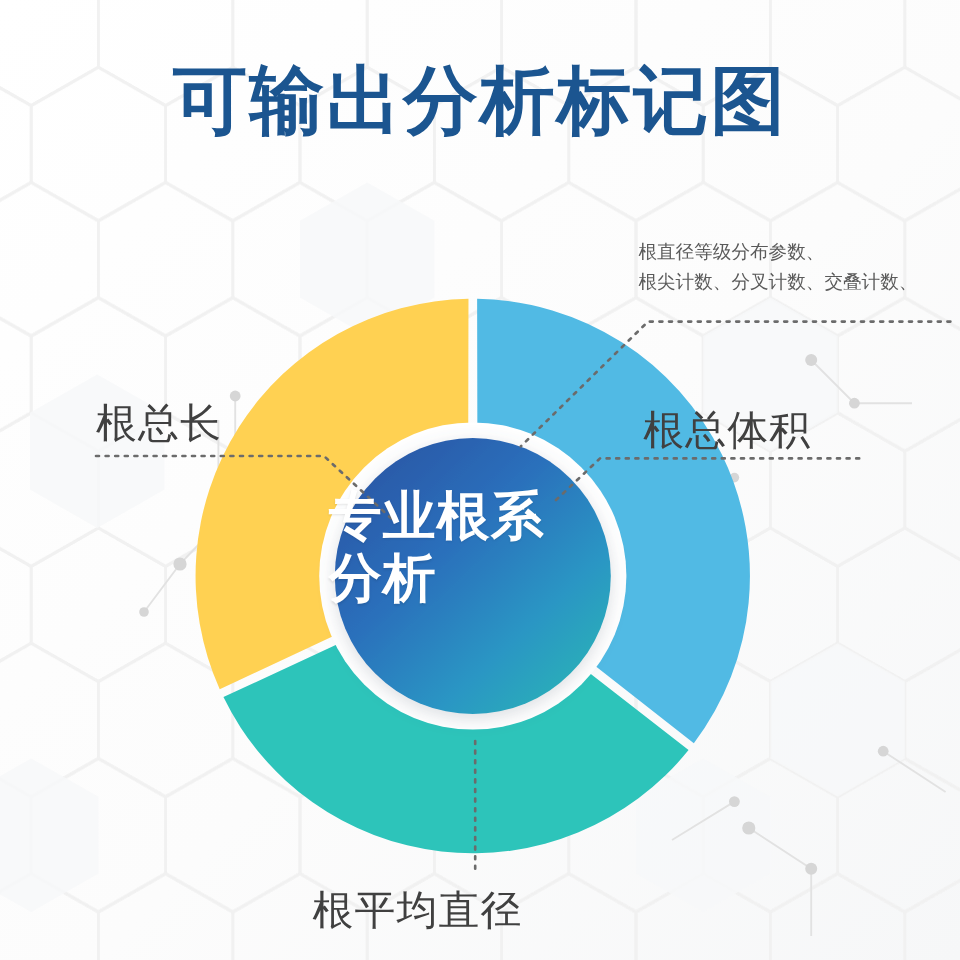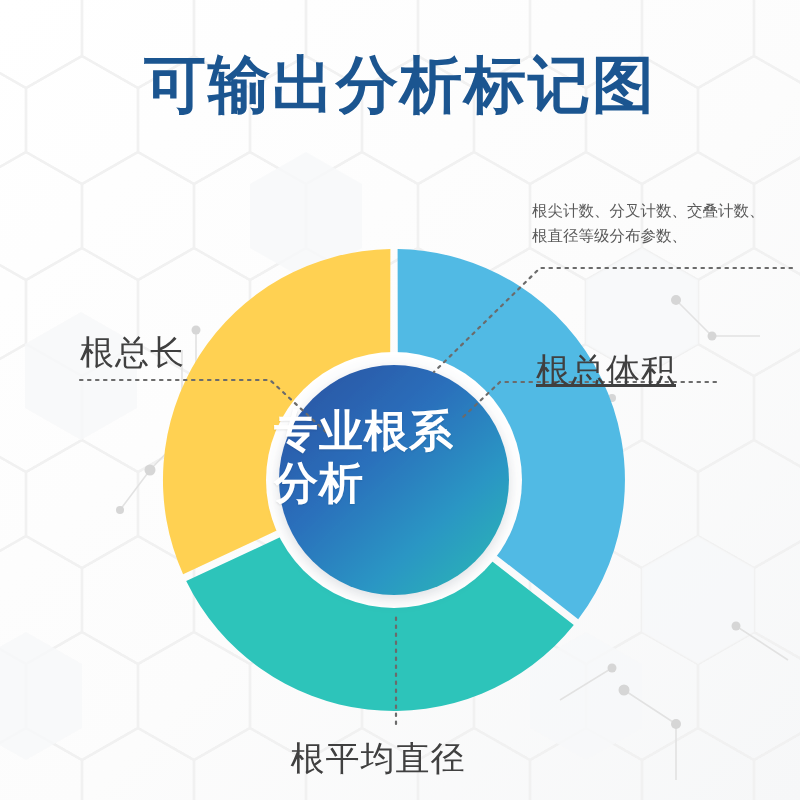--- a/index.html
+++ b/index.html
@@ -20,22 +20,22 @@
     line-height:1.05;
     white-space:nowrap;
   }
   #donut-svg { position:absolute; left:0; top:0; width:800px; height:800px; z-index:2; }
   .seg-label {
     position:absolute; z-index:5;
     font-size:34px; color:#404040; white-space:nowrap;
     letter-spacing:1px;
   }
   #label-total-length { left:80px; top:330px; }
-  #label-total-volume { left:536px; top:348px;text-decoration:underline; }
-  #label-avg-diameter { left:0; top:736px; width:696px; text-align:center;margin-left:30px; }
+  #label-total-volume { left:536px; top:336px; }
+  #label-avg-diameter { left:0; top:736px; width:696px; text-align:center; }
   #annotation-text {
     position:absolute; left:532px; top:198px; z-index:5;
     font-size:15.5px; color:#5a5a5a; line-height:1.62;
     white-space:nowrap;
   }
   #annotation-text div { letter-spacing:0px; }
   #center-text {
     position:absolute; z-index:3;
     left:274px; top:405px; width:240px;
     color:#ffffff;
@@ -221,17 +221,17 @@
   <div id="center-text">
     <span>专业根系</span>
     <span class="l2">分析</span>
   </div>
 
   <div class="seg-label" id="label-total-length">根总长</div>
   <div class="seg-label" id="label-total-volume">根总体积</div>
   <div class="seg-label" id="label-avg-diameter">根平均直径</div>
 
   <div id="annotation-text">
+    <div>根直径等级分布参数、</div>
     <div>根尖计数、分叉计数、交叠计数、</div>
-    <div>根直径等级分布参数、</div>
   </div>
 
 </div>
 
 </body></html>

